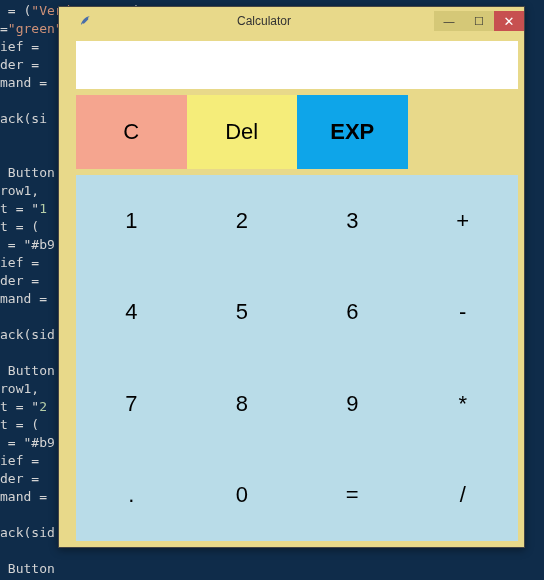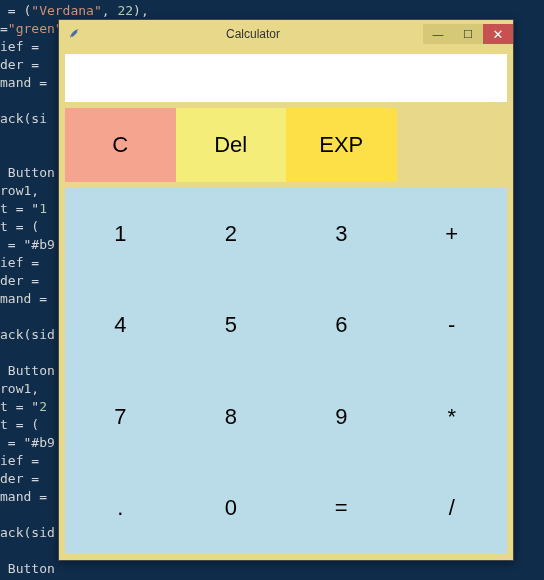--- a/index.html
+++ b/index.html
@@ -19,26 +19,27 @@
     padding: 2px 0 0 0;
     line-height: 18px;
     white-space: pre;
     color: #d4d4d4;
   }
   .code-bg .str { color: #ce9178; }
   .code-bg .num { color: #b5cea8; }
 
   .window {
     position: absolute;
-    top: 19px;
+    top: 6px;
     left: 58px;
     width: 454px;
     background: #e8d98a;
     box-shadow: 0 2px 8px rgba(0,0,0,0.4);
     border: 1px solid #444;
+    padding-left: 11px;
   }
   .titlebar {
     height: 28px;
     display: flex;
     align-items: center;
     background: #e8d98a;
     position: relative;
   }
   .title-icon {
     width: 16px; height: 16px;
@@ -93,21 +94,21 @@
     align-items: center;
     justify-content: center;
     font-family: Verdana, sans-serif;
     font-size: 22px;
     color: #000;
     cursor: pointer;
     border: none;
   }
   .btn-c { background: #f5a58f; }
   .btn-del { background: #f5ed7a; }
-  .btn-exp { background: #fde047; }
+  .btn-exp { background: #0ea5e9; font-weight: bold; }
   .btn-sq { background: #1a8c1a; }
   
   .num-grid {
     display: grid;
     grid-template-columns: repeat(4, 1fr);
     grid-template-rows: repeat(4, 1fr);
     height: 366px;
     background: #b9dce8;
     margin-top: 6px;
   }

